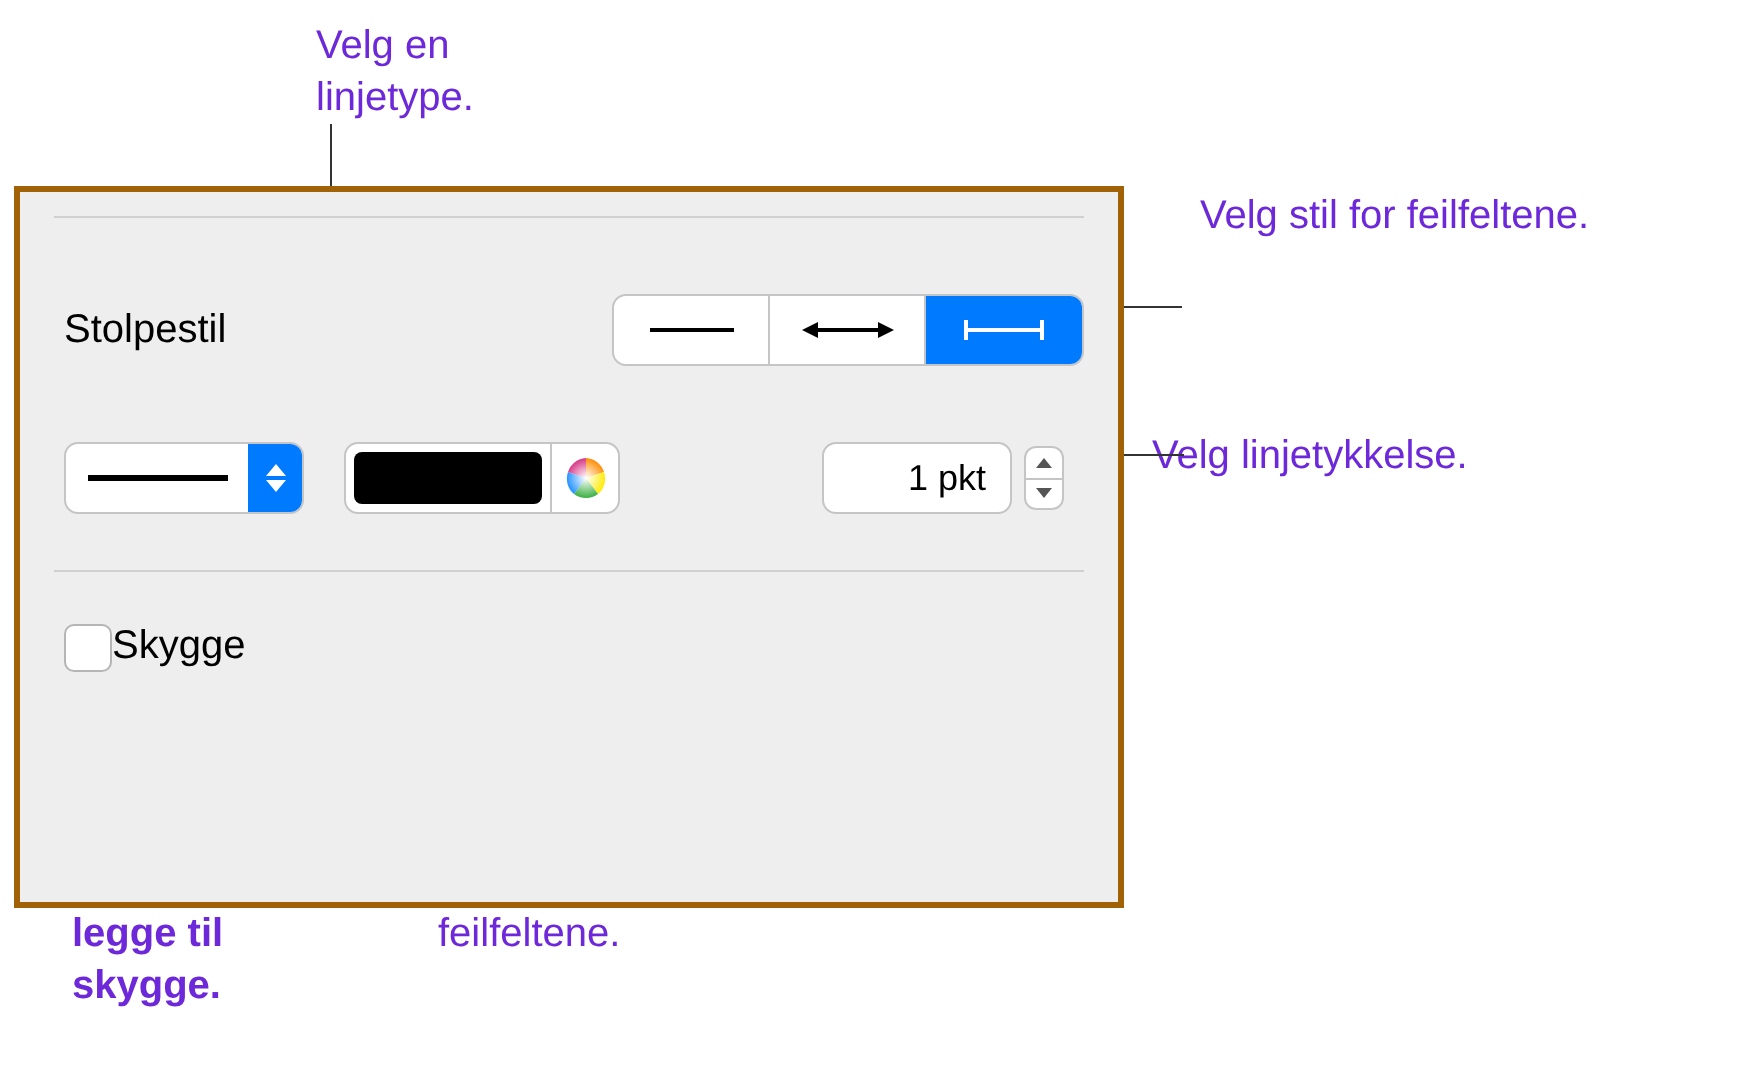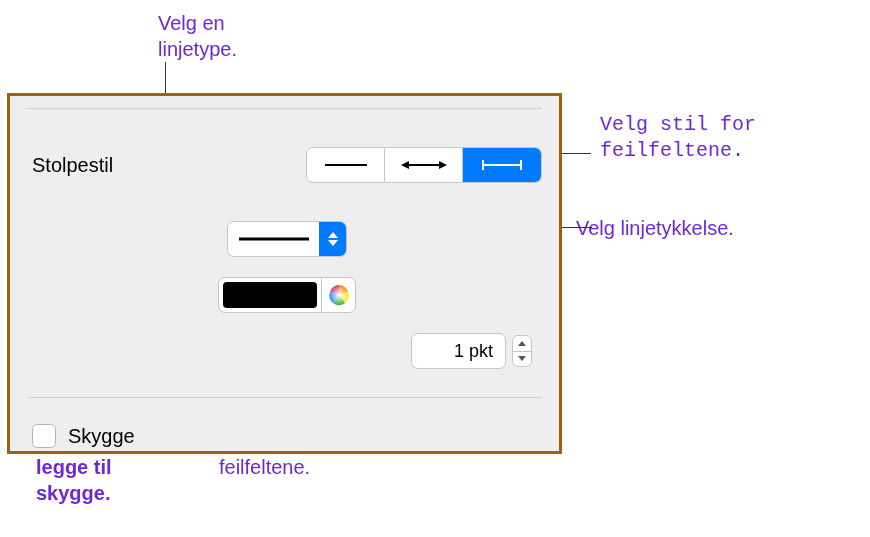--- a/index.html
+++ b/index.html
@@ -23,24 +23,23 @@
       font-size: 20px;
       line-height: 1.3;
       color: #6d28d9;
     }
     .callout-top {
       top: 10px;
       left: 158px;
       width: 150px;
     }
     .callout-right-1 {
-      top: 112px;
+      top: 95px;
       left: 600px;
       width: 200px;
-      font-family: Liberation Mono, monospace;
     }
     .callout-right-2 {
       top: 215px;
       left: 576px;
       width: 220px;
     }
     .callout-bottom-left {
       top: 428px;
       left: 36px;
       width: 150px;
@@ -110,21 +109,20 @@
     }
     .segment.selected {
       background: #007aff;
     }
     
     .row2 {
       display: flex;
       align-items: center;
       padding: 20px 17px 28px 22px;
       gap: 20px;
-      flex-direction: column;
     }
     
     
     .dropdown {
       display: flex;
       align-items: center;
       background: #fff;
       border: 1px solid #c5c5c5;
       border-radius: 7px;
       height: 36px;
@@ -209,23 +207,22 @@
       align-items: center;
       justify-content: center;
       cursor: pointer;
     }
     .stepper-btn:first-child {
       border-bottom: 1px solid #c5c5c5;
     }
     
     .row3 {
       display: flex;
-      align-items: center;
+      align-items: flex-start;
       padding: 26px 17px 20px 22px;
-      gap: 12px;
     }
     
     .checkbox {
       width: 24px;
       height: 24px;
       background: #fff;
       border: 1px solid #b5b5b5;
       border-radius: 5px;
       cursor: pointer;
     }

